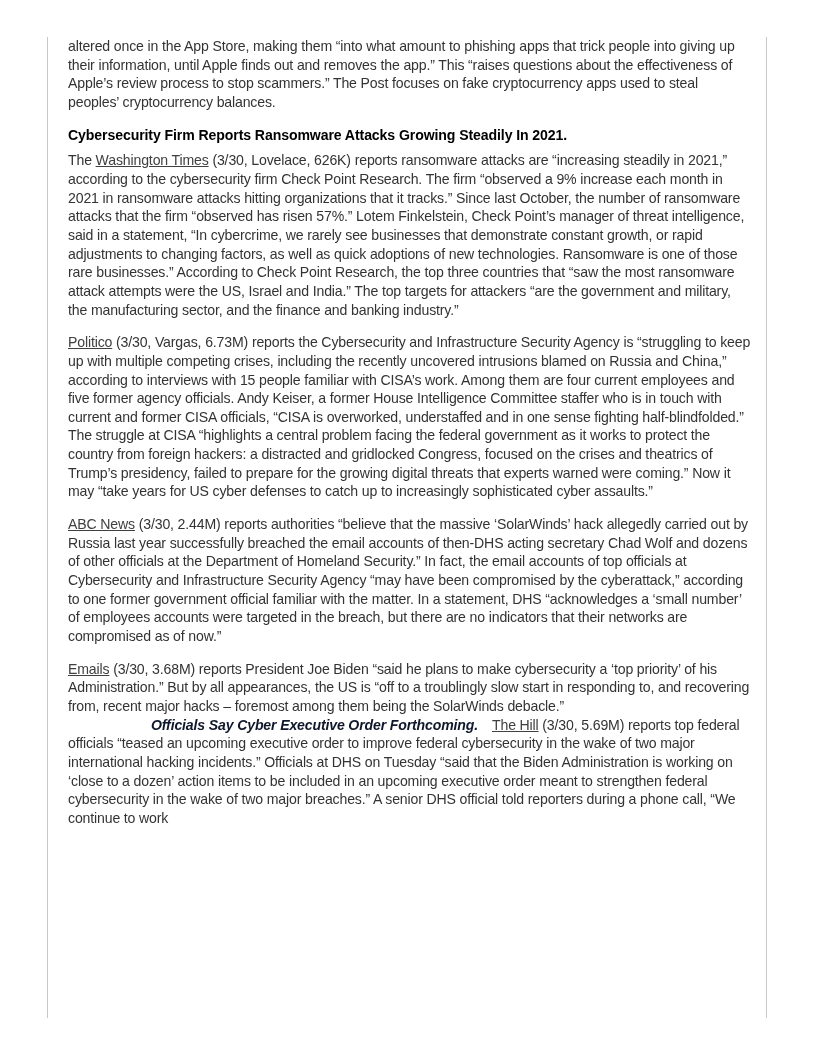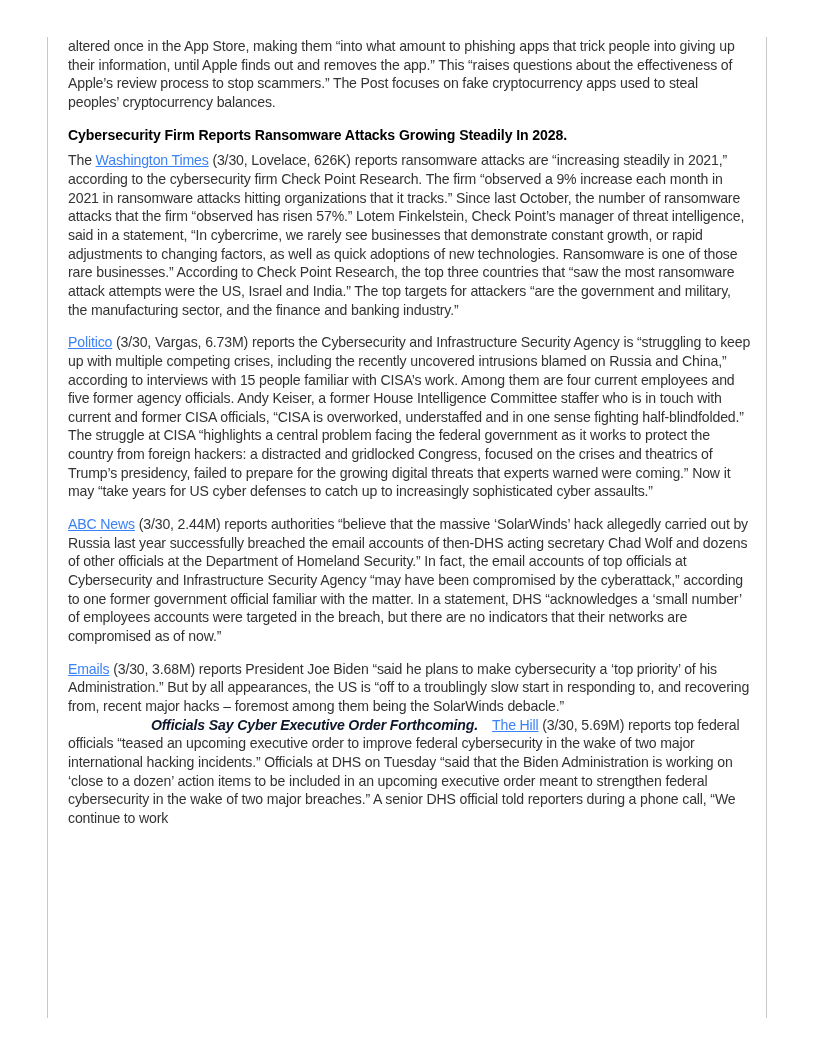--- a/index.html
+++ b/index.html
@@ -26,21 +26,21 @@
   .lead { margin-bottom: 14px; }
   h3 {
     margin: 0 0 7px 0;
     font-size: 14.1px;
     line-height: 18.65px;
     font-weight: bold;
     color: #000000;
     letter-spacing: -0.1px;
   }
   .article { margin-bottom: 14px; }
-  a { color: #3b82f6; text-decoration: underline; text-align: right; }
+  a { color: #404040; text-decoration: underline; text-align: right; }
   .sub {
     text-indent: 39px;
   }
   .sub-head {
     font-weight: bold;
     font-style: italic;
     color: #0f172a;
     margin-right: 14px;
     margin-left: 44px;
   }
@@ -48,21 +48,21 @@
 </head>
 <body>
 
 <div class="page"></div>
 
 <div class="content">
 
   <p class="lead">altered once in the App Store, making them “into what amount to phishing apps that trick people into giving up their information, until Apple finds out and removes the app.” This “raises questions about the effectiveness of Apple’s review process to stop scammers.” The Post focuses on fake cryptocurrency apps used to steal peoples’ cryptocurrency balances.</p>
 
   <div class="article">
-    <h3>Cybersecurity Firm Reports Ransomware Attacks Growing Steadily In 2028.</h3>
+    <h3>Cybersecurity Firm Reports Ransomware Attacks Growing Steadily In 2021.</h3>
     <p><span>The </span><a href="#">Washington Times</a><span> (3/30, Lovelace, 626K) reports ransomware attacks are “increasing steadily in 2021,” according to the cybersecurity firm Check Point Research. The firm “observed a 9% increase each month in 2021 in ransomware attacks hitting organizations that it tracks.” Since last October, the number of ransomware attacks that the firm “observed has risen 57%.” Lotem Finkelstein, Check Point’s manager of threat intelligence, said in a statement, “In cybercrime, we rarely see businesses that demonstrate constant growth, or rapid adjustments to changing factors, as well as quick adoptions of new technologies. Ransomware is one of those rare businesses.” According to Check Point Research, the top three countries that “saw the most ransomware attack attempts were the US, Israel and India.” The top targets for attackers “are the government and military, the manufacturing sector, and the finance and banking industry.”</span></p>
   </div>
 
   <div class="article">
     <p><a href="#">Politico</a><span> (3/30, Vargas, 6.73M) reports the Cybersecurity and Infrastructure Security Agency is “struggling to keep up with multiple competing crises, including the recently uncovered intrusions blamed on Russia and China,” according to interviews with 15 people familiar with CISA’s work. Among them are four current employees and five former agency officials. Andy Keiser, a former House Intelligence Committee staffer who is in touch with current and former CISA officials, “CISA is overworked, understaffed and in one sense fighting half-blindfolded.” The struggle at CISA “highlights a central problem facing the federal government as it works to protect the country from foreign hackers: a distracted and gridlocked Congress, focused on the crises and theatrics of Trump’s presidency, failed to prepare for the growing digital threats that experts warned were coming.” Now it may “take years for US cyber defenses to catch up to increasingly sophisticated cyber assaults.”</span></p>
   </div>
 
   <div class="article">
     <p><a href="#">ABC News</a><span> (3/30, 2.44M) reports authorities “believe that the massive ‘SolarWinds’ hack allegedly carried out by Russia last year successfully breached the email accounts of then-DHS acting secretary Chad Wolf and dozens of other officials at the Department of Homeland Security.” In fact, the email accounts of top officials at Cybersecurity and Infrastructure Security Agency “may have been compromised by the cyberattack,” according to one former government official familiar with the matter. In a statement, DHS “acknowledges a ‘small number’ of employees accounts were targeted in the breach, but there are no indicators that their networks are compromised as of now.”</span></p>
   </div>

